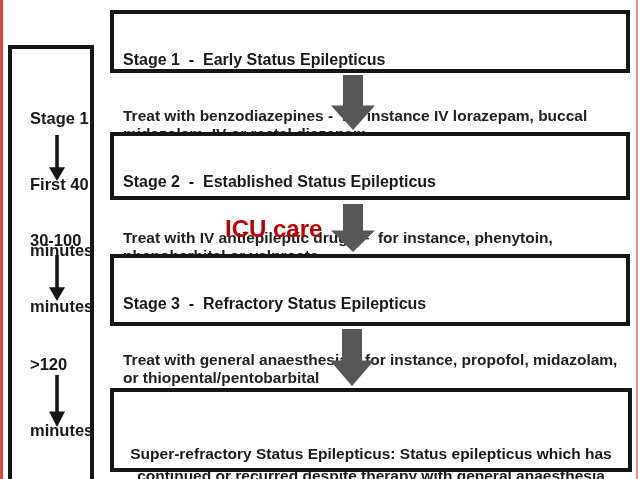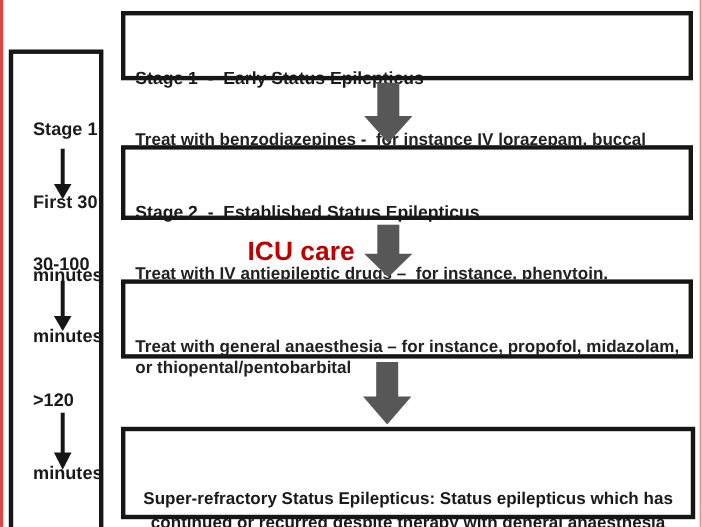--- a/index.html
+++ b/index.html
@@ -35,21 +35,21 @@
   .tl-a1{top:86px;height:46px;}
   .tl-a2{top:206px;height:46px;}
   .tl-a3{top:326px;height:52px;}
   .tl-arrow svg{display:block;width:100%;height:100%;}
 
   
   .flow-box{
     position:absolute;left:110px;width:520px;
     border:4px solid var(--border-black,#161616);
     box-sizing:border-box;background:#fff;
-    padding:12px 8px 0 9px;
+    padding:0 8px 0 9px;
     font-size:15.5px;line-height:18.5px;
     white-space:pre-wrap;
   }
   .flow-box .title{font-weight:bold;font-size:16px;}
   .flow-box .body{font-weight:bold;color:#222;}
   .box-1{top:10px;height:63px;}
   .box-2{top:132px;height:68px;}
   .box-3{top:254px;height:72px;}
   .box-4{
     top:388px;height:84px;width:522px;
@@ -75,21 +75,21 @@
 
 <div class="canvas">
 
   <div class="edge-strip left"></div>
   <div class="edge-strip right"></div>
 
   <div class="timeline-box">
 
     <div class="tl-stage tl-s1">
       <span>Stage 1:</span>
-      <span>First 30</span>
+      <span>First 40</span>
       <span>minutes</span>
     </div>
 
     <div class="tl-arrow tl-a1">
       <svg viewBox="0 0 20 50" preserveAspectRatio="none">
         <line x1="10" y1="0" x2="10" y2="37" stroke="#161616" stroke-width="3.6"></line>
         <polygon points="2,35 18,35 10,50" fill="#161616"></polygon>
       </svg>
     </div>
 
@@ -143,20 +143,21 @@
   <div class="icu-label">ICU care</div>
 
   <div class="block-arrow ba-2">
     <svg viewBox="0 0 44 56" preserveAspectRatio="none">
       <rect x="12" y="0" width="20" height="33" fill="#575757"></rect>
       <polygon points="0,31 44,31 22,56" fill="#575757"></polygon>
     </svg>
   </div>
 
   <div class="flow-box box-3">
+    <div class="title">Stage 3  -  Refractory Status Epilepticus</div>
     <div class="body">Treat with general anaesthesia – for instance, propofol, midazolam, or thiopental/pentobarbital</div>
   </div>
 
   <div class="block-arrow ba-3">
     <svg viewBox="0 0 44 56" preserveAspectRatio="none">
       <rect x="12" y="0" width="20" height="33" fill="#575757"></rect>
       <polygon points="0,31 44,31 22,56" fill="#575757"></polygon>
     </svg>
   </div>
 

